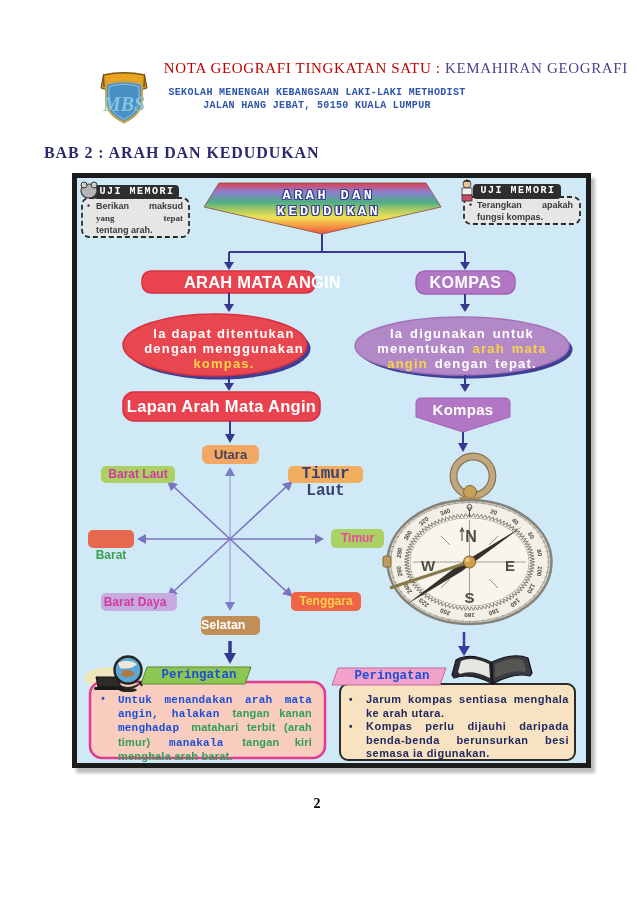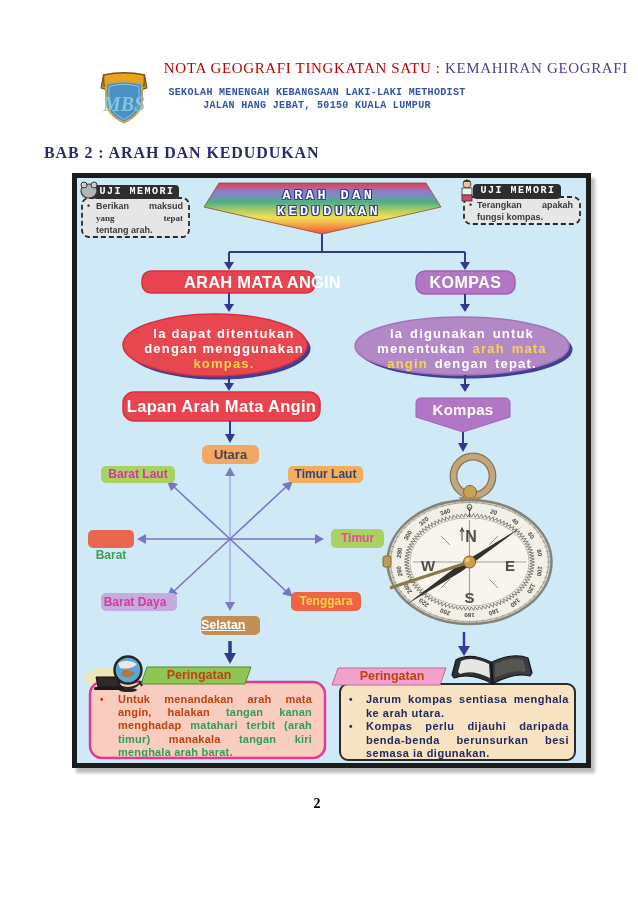--- a/index.html
+++ b/index.html
@@ -2,21 +2,21 @@
 <html><head>
 <meta charset="utf-8">
 <style>
 html,body{margin:0;padding:0;background:#fff;}
 #page{position:relative;width:638px;height:903px;background:#fff;overflow:hidden;font-family:"Liberation Sans",sans-serif;}
 .abs{position:absolute;}
 .ser{font-family:"Liberation Serif",serif;}
 .ctr{text-align:center;font-family:Liberation Mono, monospace;}
 .bold{font-weight:bold;}
 .wt{color:#fff;}
-.nv{color:#c2410c;}
+.nv{color:#1d4ed8;font-family:Liberation Mono, monospace;}
 .gr{color:#2f9e57;}
 .yl{color:#f8d44a;}
 .lbl{position:absolute;font-weight:bold;text-align:center;}
 .jtxt{text-align:justify;font-weight:bold;}
 </style>
 </head>
 <body>
 <div id="page">
 
 <div class="abs ser" style="top:60px;left:0;width:628px;text-align:right;font-size:15px;letter-spacing:0.65px;"><span style="color:#c00000;">NOTA GEOGRAFI TINGKATAN SATU : </span><span style="color:#4f3e92;">KEMAHIRAN GEOGRAFI</span></div>
@@ -324,26 +324,26 @@
 <div class="lbl wt" style="left:416px;top:271px;width:99px;height:23px;line-height:23px;font-size:16px;letter-spacing:0.5px;">KOMPAS</div>
 
 <div class="lbl wt" style="left:132px;top:326px;width:184px;font-size:13px;line-height:15px;letter-spacing:1.2px;">Ia dapat ditentukan<br>dengan menggunakan<br><span class="yl">kompas.</span></div>
 <div class="lbl wt" style="left:355px;top:326px;width:214px;font-size:13px;line-height:15px;letter-spacing:1.2px;word-spacing:2px;">Ia digunakan untuk<br>menentukan <span class="yl">arah mata</span><br><span class="yl">angin</span> dengan tepat.</div>
 
 <div class="lbl wt" style="left:123px;top:392px;width:197px;height:29px;line-height:29px;font-size:16.5px;letter-spacing:0.3px;">Lapan Arah Mata Angin</div>
 <div class="lbl wt" style="left:416px;top:398px;width:94px;height:24px;line-height:24px;font-size:15px;letter-spacing:0.3px;">Kompas</div>
 
 <div class="lbl" style="left:202px;top:445px;width:57px;height:19px;line-height:19px;font-size:13px;color:#4a4258;">Utara</div>
 <div class="lbl" style="left:101px;top:466px;width:74px;height:17px;line-height:17px;font-size:12px;color:#cf3a9c;">Barat Laut</div>
-<div class="lbl" style="left:288px;top:466px;width:75px;height:14px;line-height:17px;font-size:12px;color:#3a4272;">Timur Laut</div>
+<div class="lbl" style="left:288px;top:466px;width:75px;height:14px;line-height:17px;font-size:16px;color:#3a4272;font-family:Liberation Mono, monospace;">Timur Laut</div>
 <div class="lbl" style="left:88px;top:530px;width:46px;height:18px;line-height:18px;font-size:12px;color:#3f9e55;margin-top:16px;">Barat</div>
 <div class="lbl" style="left:331px;top:529px;width:53px;height:19px;line-height:19px;font-size:12px;color:#e8489e;">Timur</div>
 <div class="lbl" style="left:101px;top:593px;width:68px;height:18px;line-height:18px;font-size:12px;color:#d23a9e;">Barat Daya</div>
 <div class="lbl" style="left:291px;top:592px;width:70px;height:19px;line-height:19px;font-size:12px;color:#f6d349;">Tenggara</div>
-<div class="lbl wt" style="left:201px;top:616px;width:42px;height:19px;line-height:19px;font-size:12.5px;text-decoration:underline;">Selatan</div>
+<div class="lbl wt" style="left:201px;top:616px;width:42px;height:19px;line-height:19px;font-size:12.5px;">Selatan</div>
 
 <div class="lbl nv" style="left:147px;top:667px;width:104px;height:17px;line-height:17px;font-size:12.5px;">Peringatan</div>
 <div class="lbl nv" style="left:338px;top:668px;width:108px;height:17px;line-height:17px;font-size:12.5px;">Peringatan</div>
 
 <div class="abs" style="left:100px;top:693px;width:212px;font-size:11px;letter-spacing:0.2px;line-height:13.2px;font-weight:bold;">
 <span class="abs nv" style="left:0;top:0;font-size:10px;">•</span>
 <div class="jtxt" style="margin-left:18px;width:194px;"><span class="nv">Untuk menandakan arah mata angin, halakan </span><span class="gr">tangan kanan</span><span class="nv"> menghadap </span><span class="gr">matahari terbit (arah timur)</span><span class="nv"> manakala </span><span class="gr">tangan kiri menghala arah barat.</span></div>
 </div>
 
 <div class="abs" style="left:349px;top:693px;width:220px;font-size:11px;letter-spacing:0.5px;line-height:13.5px;font-weight:bold;color:#23295e;">

